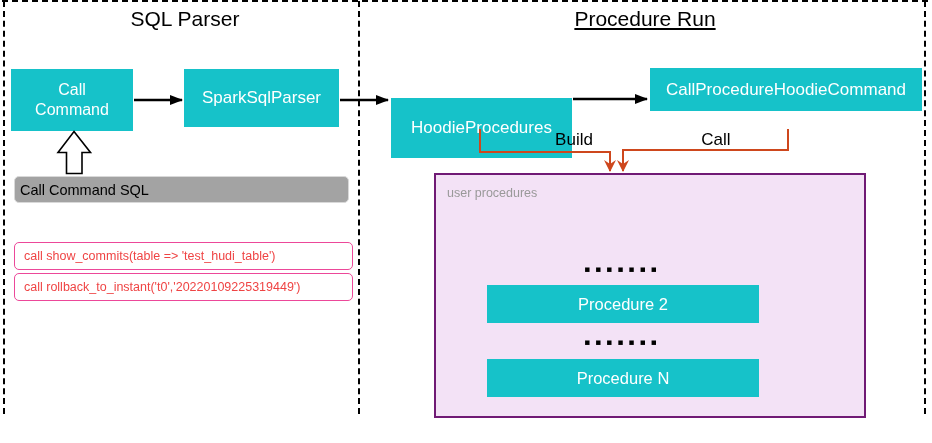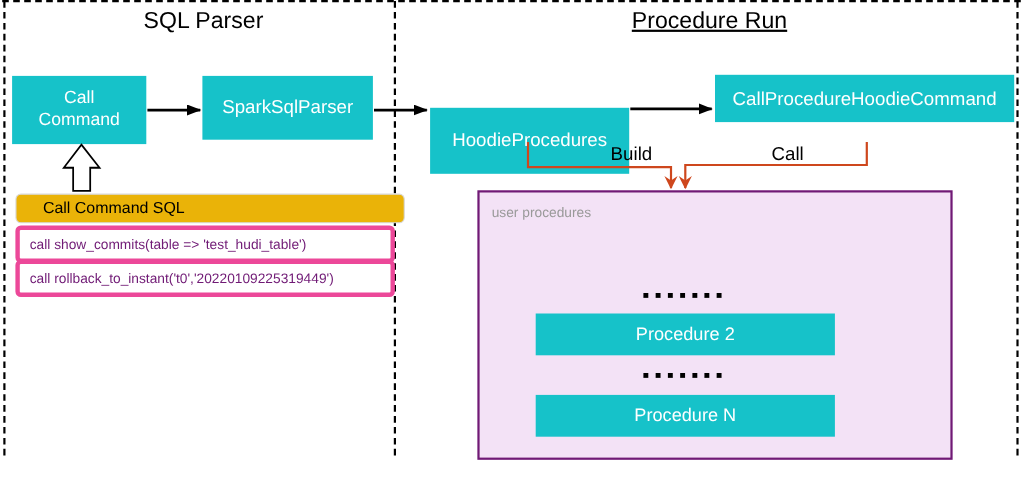--- a/index.html
+++ b/index.html
@@ -46,40 +46,41 @@
   .edge-label {
     position: absolute;
     text-align: center;
     font-size: 17px;
     color: #000;
   }
   
   .sql-header {
     position: absolute;
     left: 14px; top: 176px; width: 328px; height: 25px;
-    background: #eab308;
+    background: #a3a3a3;
     border: 1px solid #d9d9d9;
     border-radius: 5px;
     display: flex;
     align-items: center;
-    padding-left: 24px;
+    padding-left: 5px;
     font-size: 14.5px;
     color: #000;
   }
   .sql-row {
     position: absolute;
     left: 14px; width: 328px; height: 26px;
     background: #ffffff;
-    border: 4px solid #ec4899;
+    border: 1px solid #ec4899;
     border-radius: 5px;
     display: flex;
     align-items: center;
     padding-left: 9px;
     font-size: 12.5px;
-    color: #701a75;
+    color: #ef4444;
+    margin-top: 37px;
   }
   .sql-row.r1 { top: 205px; }
   .sql-row.r2 { top: 236px; }
   
   .proc-panel {
     position: absolute;
     left: 434px; top: 173px; width: 432px; height: 245px;
     background: #F3E2F6;
     border: 2px solid #701a75;
     box-sizing: border-box;

